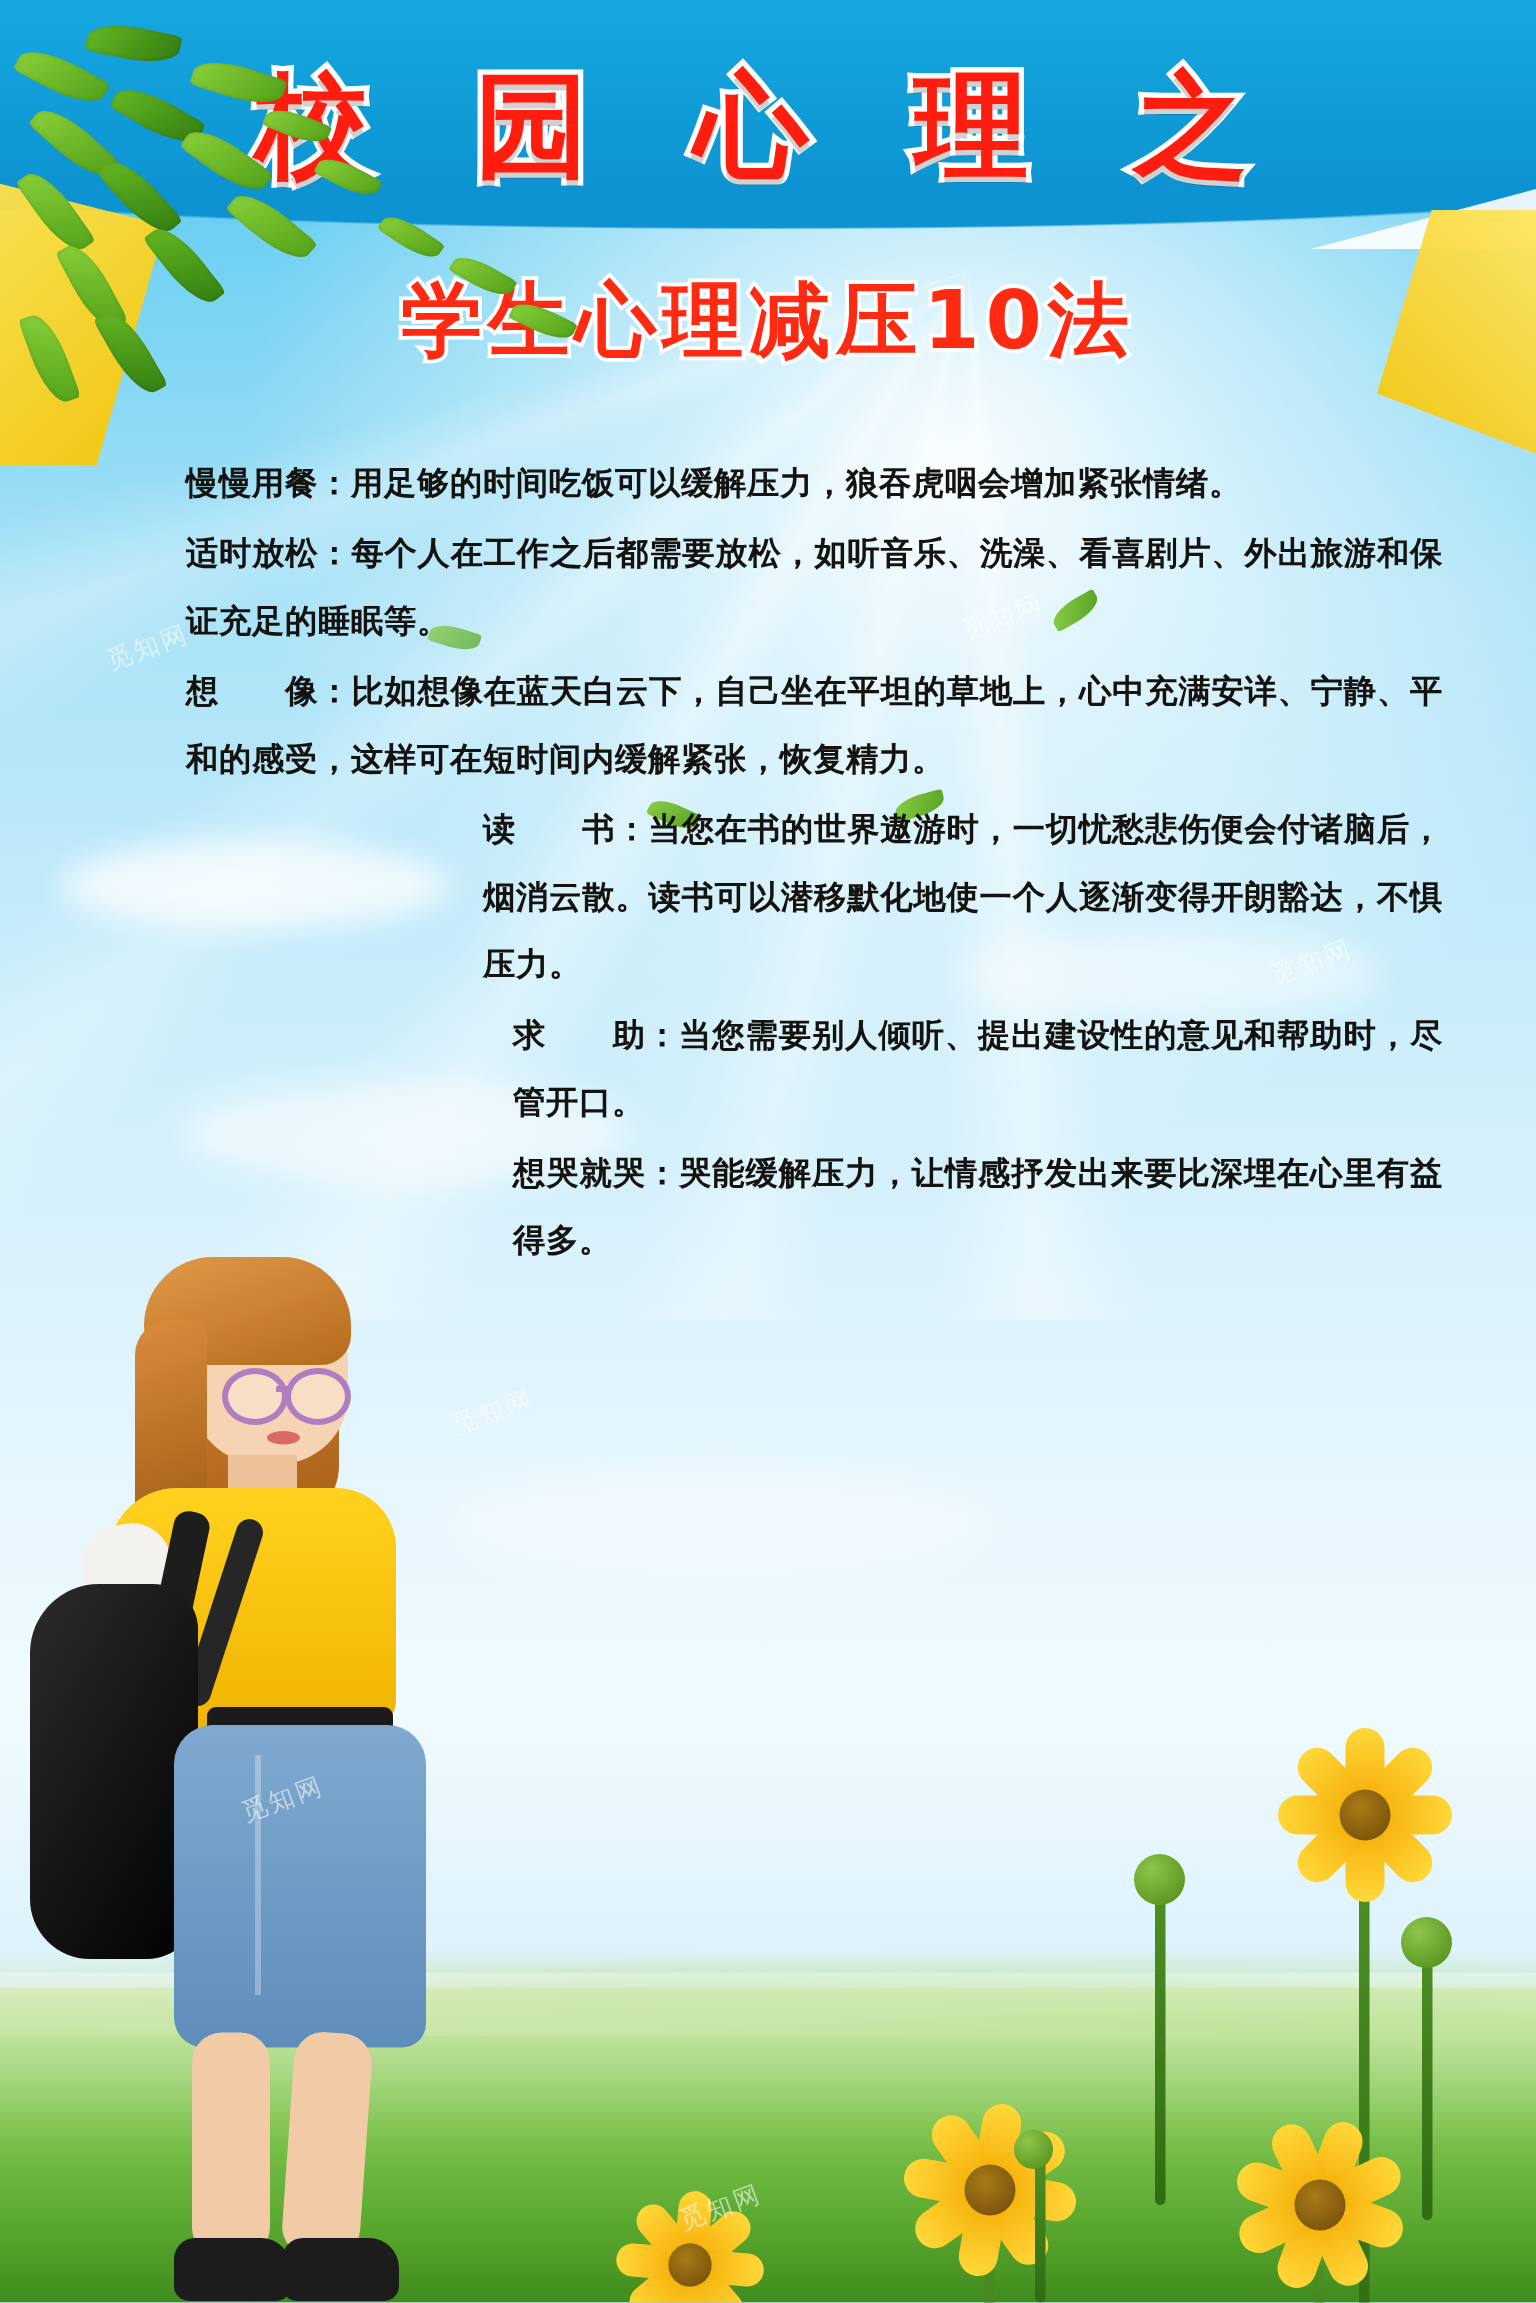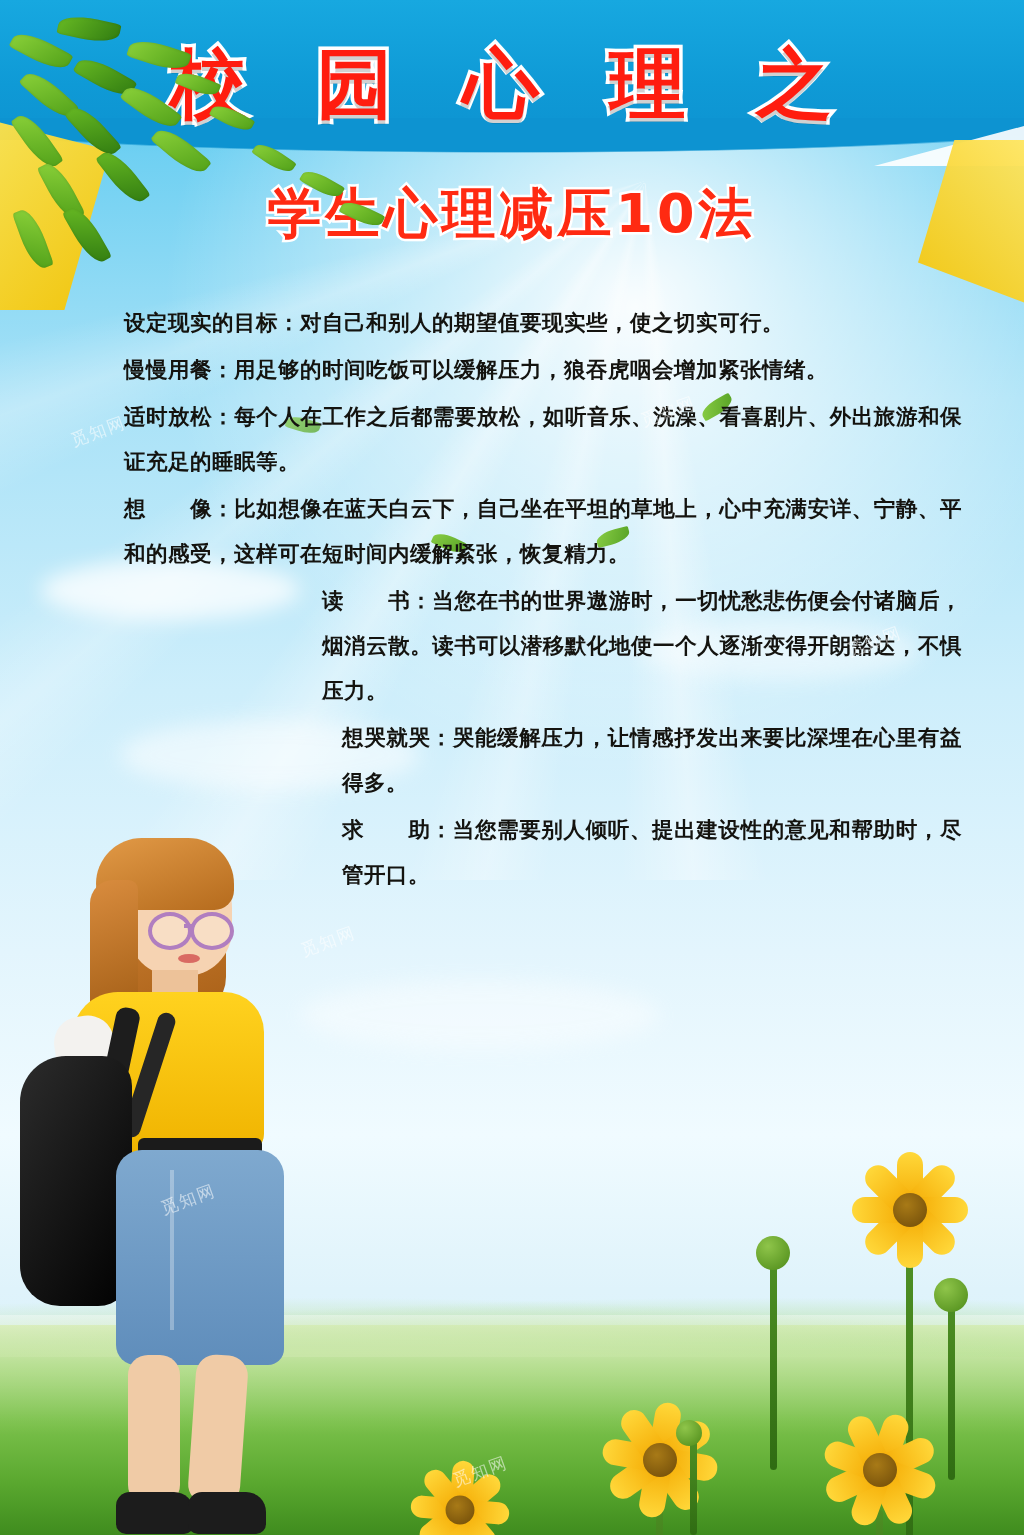--- a/index.html
+++ b/index.html
@@ -216,27 +216,26 @@
     <div class="leaf small" style="left:300px;top:176px;transform:rotate(30deg);"></div>
     <div class="leaf small" style="left:340px;top:206px;transform:rotate(26deg);"></div>
   </div>
 
   <div class="float-leaf" style="left:700px;top:400px;transform:rotate(-30deg);"></div>
   <div class="float-leaf" style="left:432px;top:536px;transform:rotate(25deg);"></div>
   <div class="float-leaf" style="left:596px;top:530px;transform:rotate(-15deg);"></div>
   <div class="float-leaf" style="left:286px;top:418px;transform:rotate(18deg);opacity:.7;"></div>
 
   <div class="content">
-    <p class="para p-indent">设定现实的目标：对自己和别人的期望值要现实些，使之切实可行。</p>
     <p class="para p-indent">慢慢用餐：用足够的时间吃饭可以缓解压力，狼吞虎咽会增加紧张情绪。</p>
     <p class="para p-indent">适时放松：每个人在工作之后都需要放松，如听音乐、洗澡、看喜剧片、外出旅游和保证充足的睡眠等。</p>
     <p class="para p-indent">想　　像：比如想像在蓝天白云下，自己坐在平坦的草地上，心中充满安详、宁静、平和的感受，这样可在短时间内缓解紧张，恢复精力。</p>
     <p class="para p-indent2">读　　书：当您在书的世界遨游时，一切忧愁悲伤便会付诸脑后，烟消云散。读书可以潜移默化地使一个人逐渐变得开朗豁达，不惧压力。</p>
+    <p class="para p-indent3">求　　助：当您需要别人倾听、提出建设性的意见和帮助时，尽管开口。</p>
     <p class="para p-indent3">想哭就哭：哭能缓解压力，让情感抒发出来要比深埋在心里有益得多。</p>
-    <p class="para p-indent3">求　　助：当您需要别人倾听、提出建设性的意见和帮助时，尽管开口。</p>
   </div>
 
   <div class="student">
     <div class="s-hair-back"></div>
     <div class="s-face"></div>
     <div class="s-hair-front"></div>
     <div class="s-hair-side"></div>
     <div class="s-glass l"></div>
     <div class="s-glass r"></div>
     <div class="s-glass-bridge"></div>

